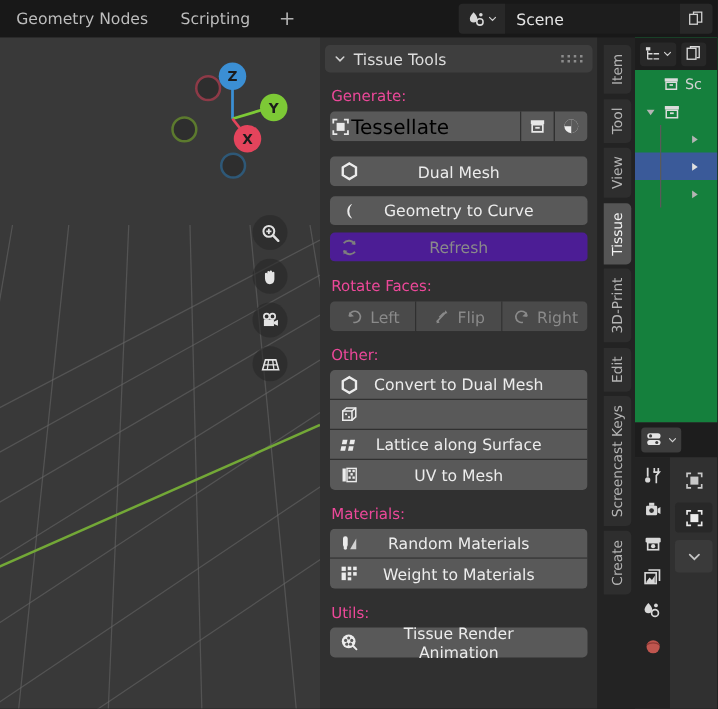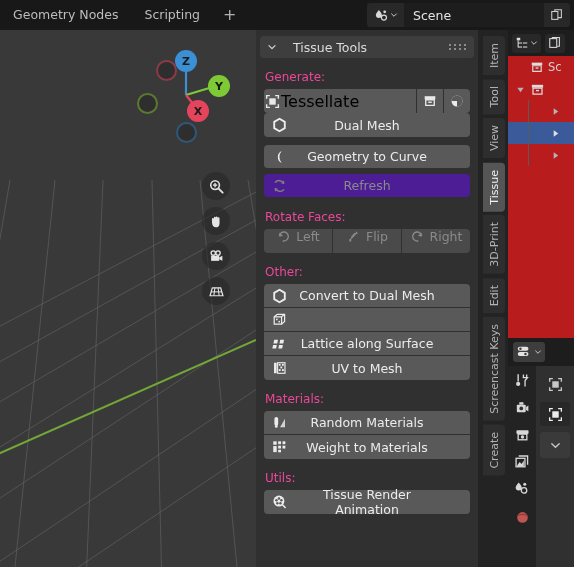--- a/index.html
+++ b/index.html
@@ -63,21 +63,21 @@
     display: flex; align-items: center; justify-content: center;
   }
 
   
   .npanel {
     position: absolute; left: 256px; top: 30px; width: 222px; height: 537px;
     background: #303030; overflow: hidden;
   }
   .panel-head {
     height: 22px; margin: 6px 4px 0 4px; background: #3e3e3e; border-radius: 4px;
-    display: flex; align-items: center; padding: 0 7px; gap: 16px; text-align: right;
+    display: flex; align-items: center; padding: 0 7px; gap: 6px; text-align: right;
   }
   .panel-head-title { font-size: 12.5px; color: #dcdcdc; }
   .grip-dots { margin-left: auto; display: grid; grid-template-columns: repeat(4,3px); gap: 2px; }
   .grip-dots i { width: 2px; height: 2px; background: #8c8c8c; display: block; }
 
   .sec-label { font-size: 12px; color: #ec4899; margin: 12px 0 5px 9px; }
   .btn-group { margin: 0 8px; border-radius: 4px; overflow: hidden; }
   .tbtn {
     height: 24px; background: #595959; display: flex; align-items: center;
     position: relative; border-bottom: 1px solid #303030;
@@ -91,21 +91,21 @@
 
   .tess-row { display: flex; margin: 0 8px; border-radius: 4px; overflow: hidden; }
   .tess-main { flex: 1; height: 24px; background: #595959; display: flex; align-items: center; position: relative; }
   .tess-side {
     width: 27px; height: 24px; background: #595959; border-left: 1px solid #303030;
     display: flex; align-items: center; justify-content: center;
   }
 
   .rot-row { display: flex; margin: 0 8px; border-radius: 4px; overflow: hidden; }
   .rot-btn {
-    flex: 1; height: 24px; background: #4a4a4a; display: flex; 
+    flex: 1; height: 24px; background: #4a4a4a; display: flex; align-items: center;
     justify-content: center; gap: 5px; border-right: 1px solid #303030;
     font-size: 12.5px; color: #8a8a8a;
   }
   .rot-btn:last-child { border-right: none; }
 
   .gap8 { height: 8px; }
   .gap5 { height: 5px; }
 
   
   .vtabs {
@@ -117,21 +117,21 @@
     border-radius: 4px 0 0 4px; color: #b4b4b4; font-size: 11px;
     writing-mode: vertical-rl; text-orientation: mixed; transform: rotate(180deg);
     display: flex; align-items: center; justify-content: center;
     padding: 7px 0; white-space: nowrap;
   }
   .vtab.active { background: #555555; color: #f2f2f2; }
 
   
   .outliner {
     position: absolute; left: 508px; top: 30px; width: 66px; height: 308px;
-    background: #b91c1c; overflow: hidden;
+    background: #15803d; overflow: hidden;
   }
   .ol-head {
     height: 26px; background: #1d1d1d; display: flex; align-items: center;
     padding: 0 4px; gap: 4px;
   }
   .ol-btn {
     height: 19px; background: #282828; border-radius: 3px; display: flex;
     align-items: center; padding: 0 3px; gap: 1px;
   }
   .ol-row { height: 22px; display: flex; align-items: center; position: relative; }
@@ -298,21 +298,21 @@
       </div>
       <div class="tess-side">
         <svg width="16" height="16" viewBox="0 0 18 18">
           <circle cx="9" cy="9" r="6.2" fill="#ececec"></circle>
           <path d="M9 2.8 A6.2 6.2 0 0 1 9 15.2 Z" fill="#5a5a5a"></path>
           <path d="M9 9 L9 2.8 A6.2 6.2 0 0 0 2.8 9 Z" fill="#5a5a5a"></path>
         </svg>
       </div>
     </div>
 
-    <div class="btn-group" style="margin-top:0;">
+    <div class="btn-group" style="margin-top:12px;">
       <div class="tbtn">
         <span class="ico">
           <svg width="17" height="17" viewBox="0 0 18 18">
             <path d="M9 2.4 L14.6 5.7 V12.3 L9 15.6 L3.4 12.3 V5.7 Z" fill="none" stroke="#ececec" stroke-width="2"></path>
           </svg>
         </span>
         <span class="lbl">Dual Mesh</span>
       </div>
     </div>
 

